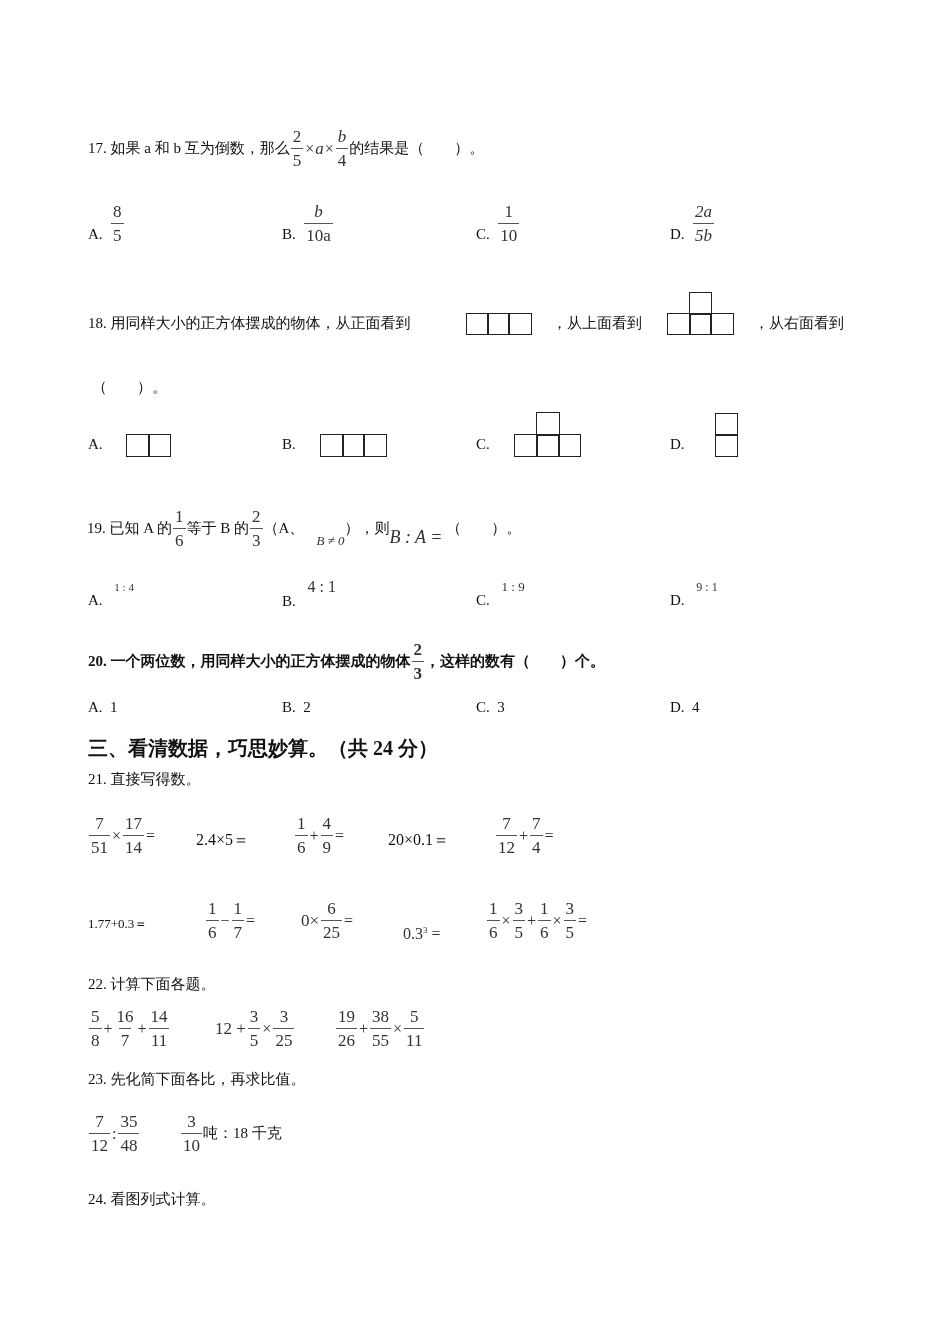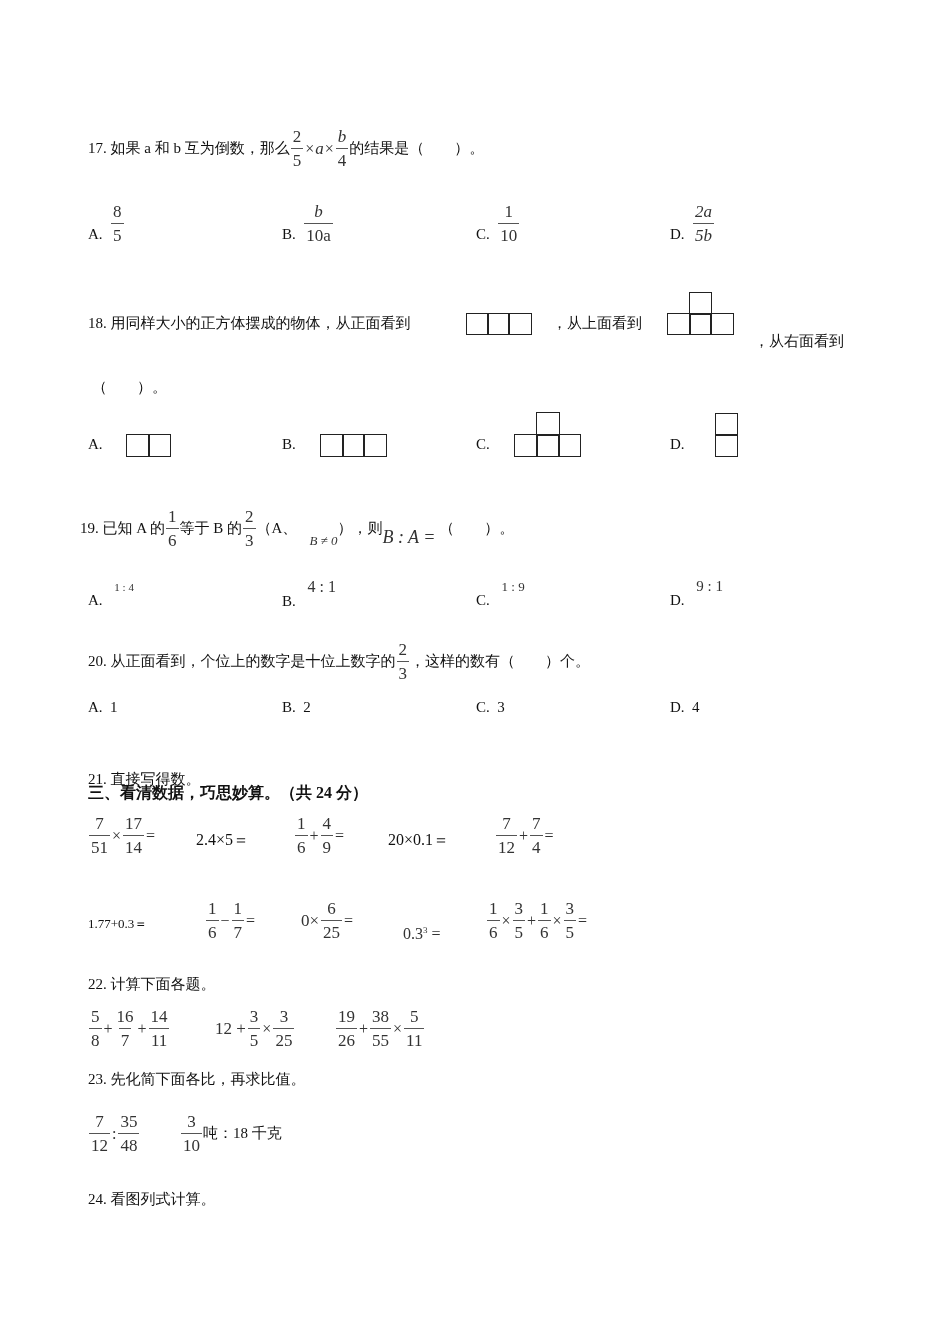--- a/index.html
+++ b/index.html
@@ -7,21 +7,21 @@
          font-family:"Liberation Serif","DejaVu Serif",serif; color:#111; font-size:15px; }
   .abs { position:absolute; white-space:nowrap; }
   .frac { display:inline-flex; flex-direction:column; align-items:center; vertical-align:middle; margin:0 1px; line-height:1; }
   .frac .num { padding:0 2px 3px 2px; font-size:17px; }
   .frac .den { padding:3px 2px 0 2px; border-top:1px solid #555; font-size:17px; }
   .gray { color:#333; }
   .it { font-style:italic; }
   .op { font-size:16px; margin:0 1px; color:#333; vertical-align:middle; }
   .row { display:flex; align-items:center; }
   .sq { position:absolute; border:1.5px solid #222; box-sizing:border-box; }
-  .section { font-weight:bold; font-size:16px;margin-top:48px; }
+  .section { font-weight:bold; font-size:20px; }
 </style>
 </head>
 <body>
 
 <div class="abs row" style="left:88px;top:128px;">
   <span>17.</span>&nbsp;
   <span>如果 a 和 b 互为倒数，那么</span>
   <span class="frac gray">
       <span class="num">2</span>
       <span class="den">5</span>
@@ -75,21 +75,21 @@
   <div class="sq" style="left:508px;top:313px;width:24px;height:22px"></div>
 </div>
 <div class="abs" style="left:552px;top:314px;">，从上面看到</div>
 
 <div>
   <div class="sq" style="left:689px;top:292px;width:23px;height:23px"></div>
   <div class="sq" style="left:667px;top:313px;width:24px;height:22px"></div>
   <div class="sq" style="left:689px;top:313px;width:23px;height:22px"></div>
   <div class="sq" style="left:710px;top:313px;width:24px;height:22px"></div>
 </div>
-<div class="abs" style="left:754px;top:332px;">，从右面看到</div>
+<div class="abs" style="left:754px;top:314px;">，从右面看到</div>
 <div class="abs" style="left:92px;top:378px;">（　　）。</div>
 
 <div class="abs" style="left:88px;top:436px;">A.</div>
 <div>
   <div class="sq" style="left:126px;top:434px;width:24px;height:23px"></div>
   <div class="sq" style="left:148px;top:434px;width:23px;height:23px"></div>
 </div>
 <div class="abs" style="left:282px;top:436px;">B.</div>
 <div>
   <div class="sq" style="left:320px;top:434px;width:24px;height:23px"></div>
@@ -102,21 +102,21 @@
   <div class="sq" style="left:514px;top:434px;width:24px;height:23px"></div>
   <div class="sq" style="left:536px;top:434px;width:24px;height:23px"></div>
   <div class="sq" style="left:558px;top:434px;width:23px;height:23px"></div>
 </div>
 <div class="abs" style="left:670px;top:436px;">D.</div>
 <div>
   <div class="sq" style="left:715px;top:413px;width:23px;height:23px"></div>
   <div class="sq" style="left:715px;top:434px;width:23px;height:23px"></div>
 </div>
 
-<div class="abs row" style="left:80px;top:507px;">
+<div class="abs row" style="left:87px;top:507px;">
   <span>19.</span>&nbsp;
   <span>已知 A 的</span>
   <span class="frac gray">
       <span class="num">1</span>
       <span class="den">6</span>
     </span>
   <span>等于 B 的</span>
   <span class="frac gray">
       <span class="num">2</span>
       <span class="den">3</span>
@@ -135,26 +135,26 @@
 <div class="abs" style="left:282px;top:578px;">
   <span style="position:relative;top:14px">B.</span>
   <span class="gray" style="font-size:16px;margin-left:8px">4 : 1</span>
 </div>
 <div class="abs" style="left:476px;top:578px;">
   <span style="position:relative;top:14px">C.</span>
   <span class="gray" style="font-size:13px;margin-left:8px">1 : 9</span>
 </div>
 <div class="abs" style="left:670px;top:578px;">
   <span style="position:relative;top:14px">D.</span>
-  <span class="gray" style="font-size:15px;margin-left:8px">9 : 1</span>
-</div>
-
-<div class="abs row" style="left:88px;top:641px;">
+  <span class="gray" style="font-size:12px;margin-left:8px">9 : 1</span>
+</div>
+
+<div class="abs row" style="left:88px;top:641px;font-weight:bold;">
   <span>20.</span>&nbsp;
-  <span>从正面看到，个位上的数字是十位上数字的</span>
+  <span>一个两位数，用同样大小的正方体摆成的物体</span>
   <span class="frac gray" style="font-size:14px">
       <span class="num">2</span>
       <span class="den">3</span>
     </span>
   <span>，这样的数有（　　）个。</span>
 </div>
 <div class="abs" style="left:88px;top:699px;"><span>A.</span>&nbsp;&nbsp;<span>1</span></div>
 <div class="abs" style="left:282px;top:699px;"><span>B.</span>&nbsp;&nbsp;<span>2</span></div>
 <div class="abs" style="left:476px;top:699px;"><span>C.</span>&nbsp;&nbsp;<span>3</span></div>
 <div class="abs" style="left:670px;top:699px;text-align:right;"><span>D.</span>&nbsp;&nbsp;<span>4</span></div>

